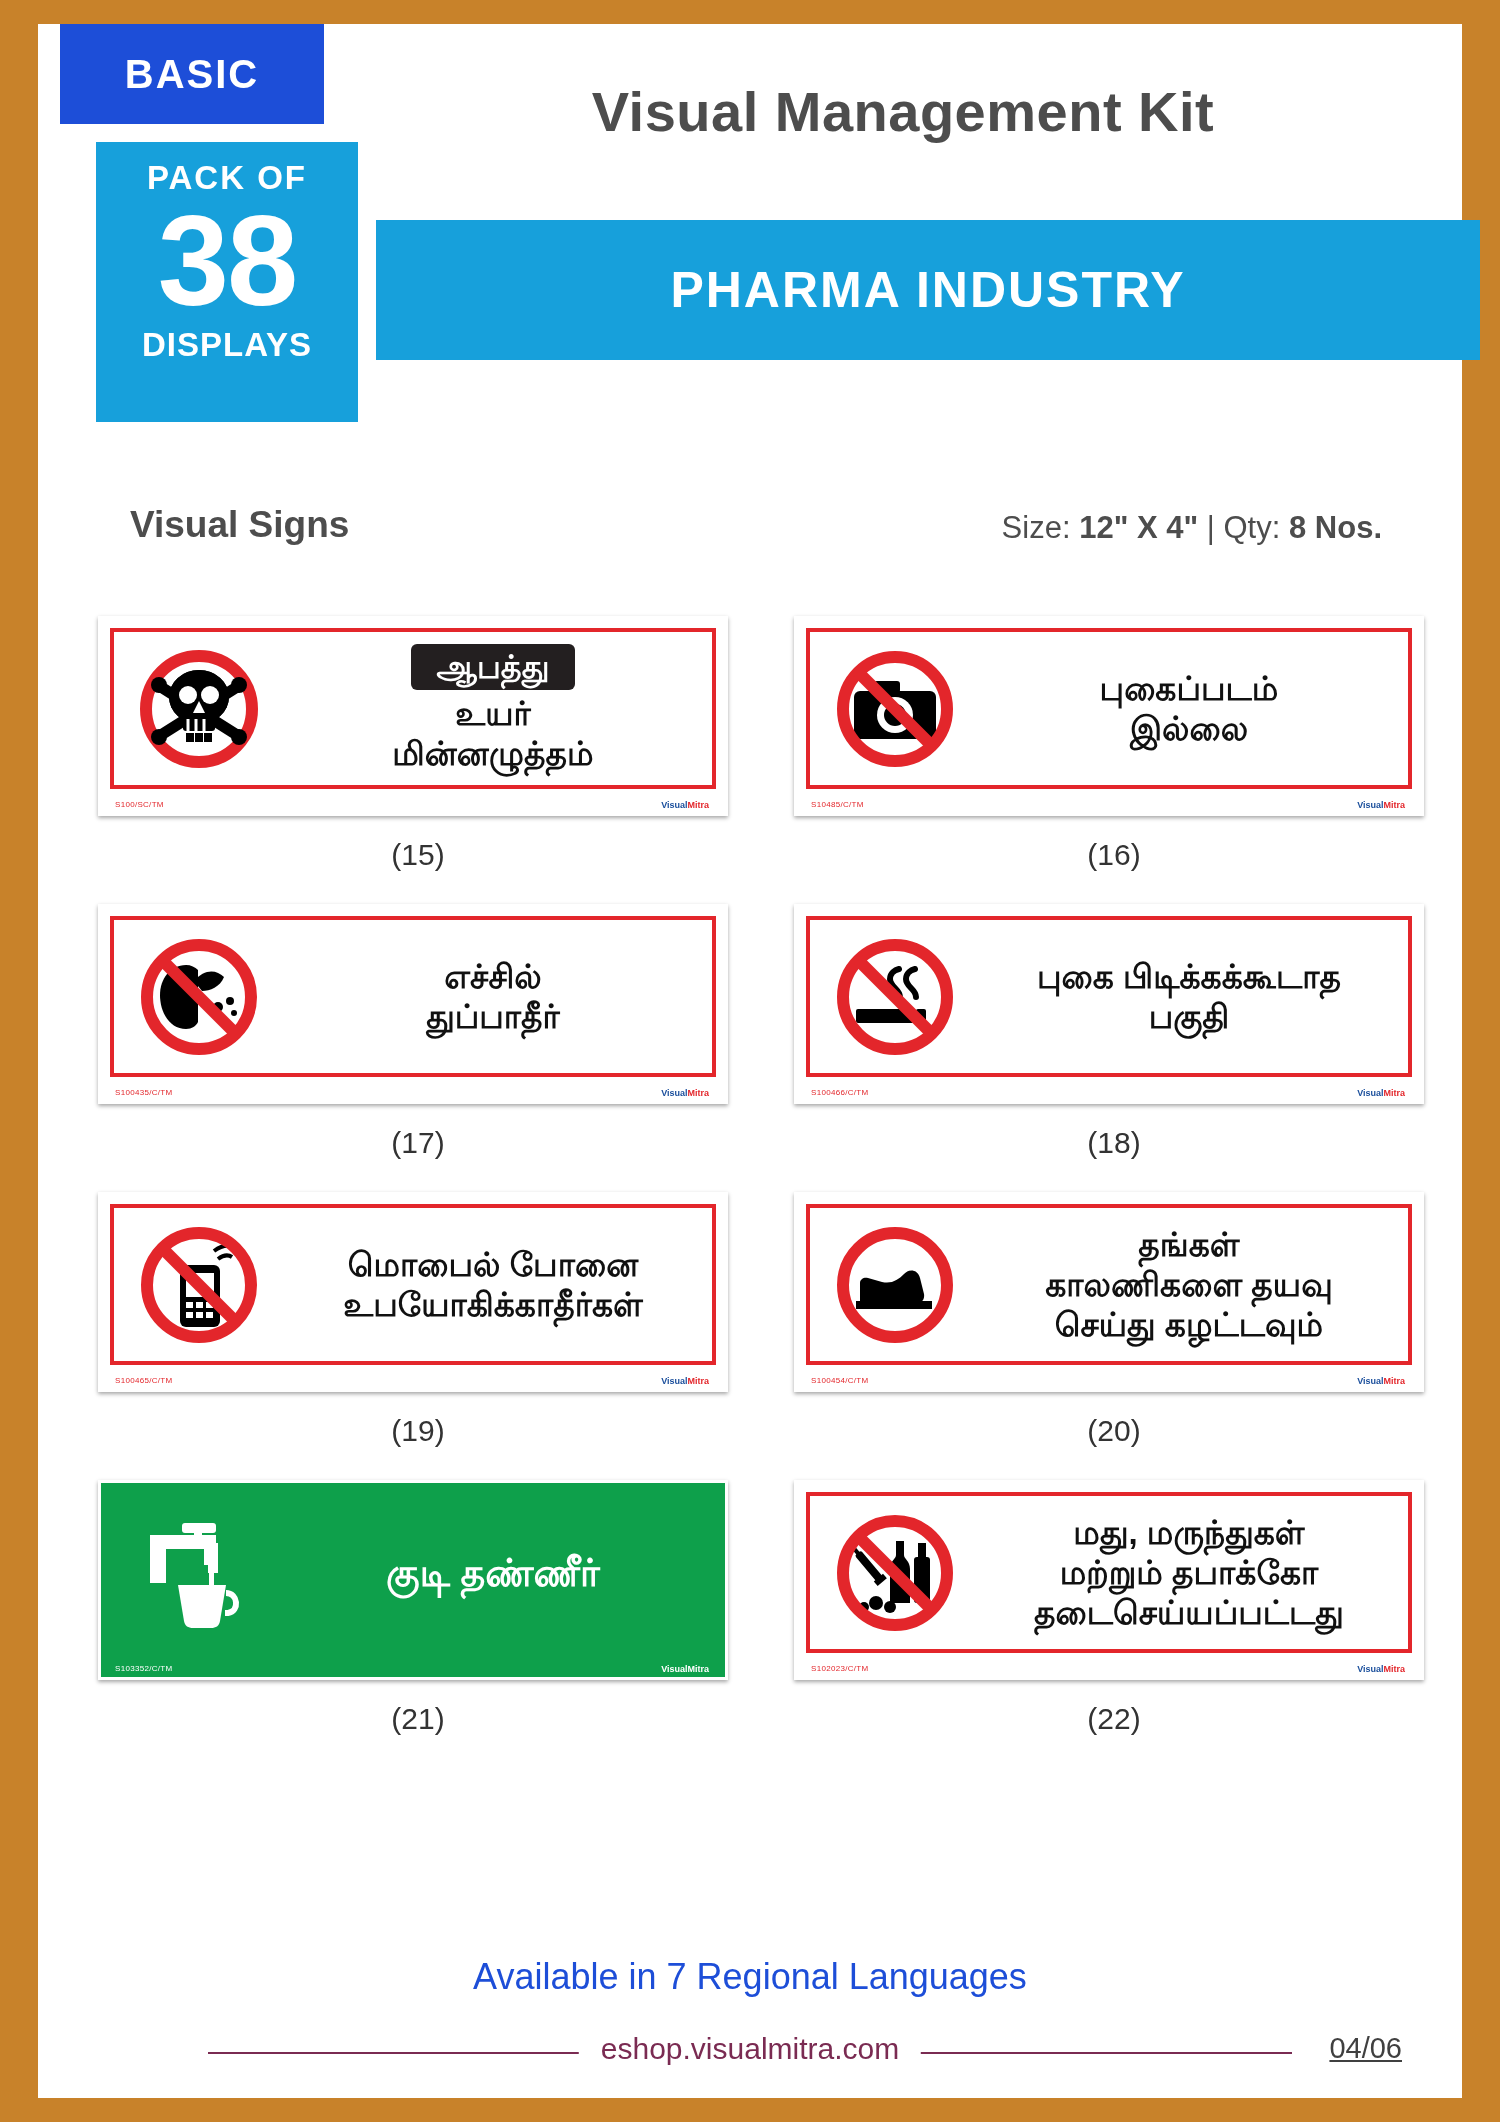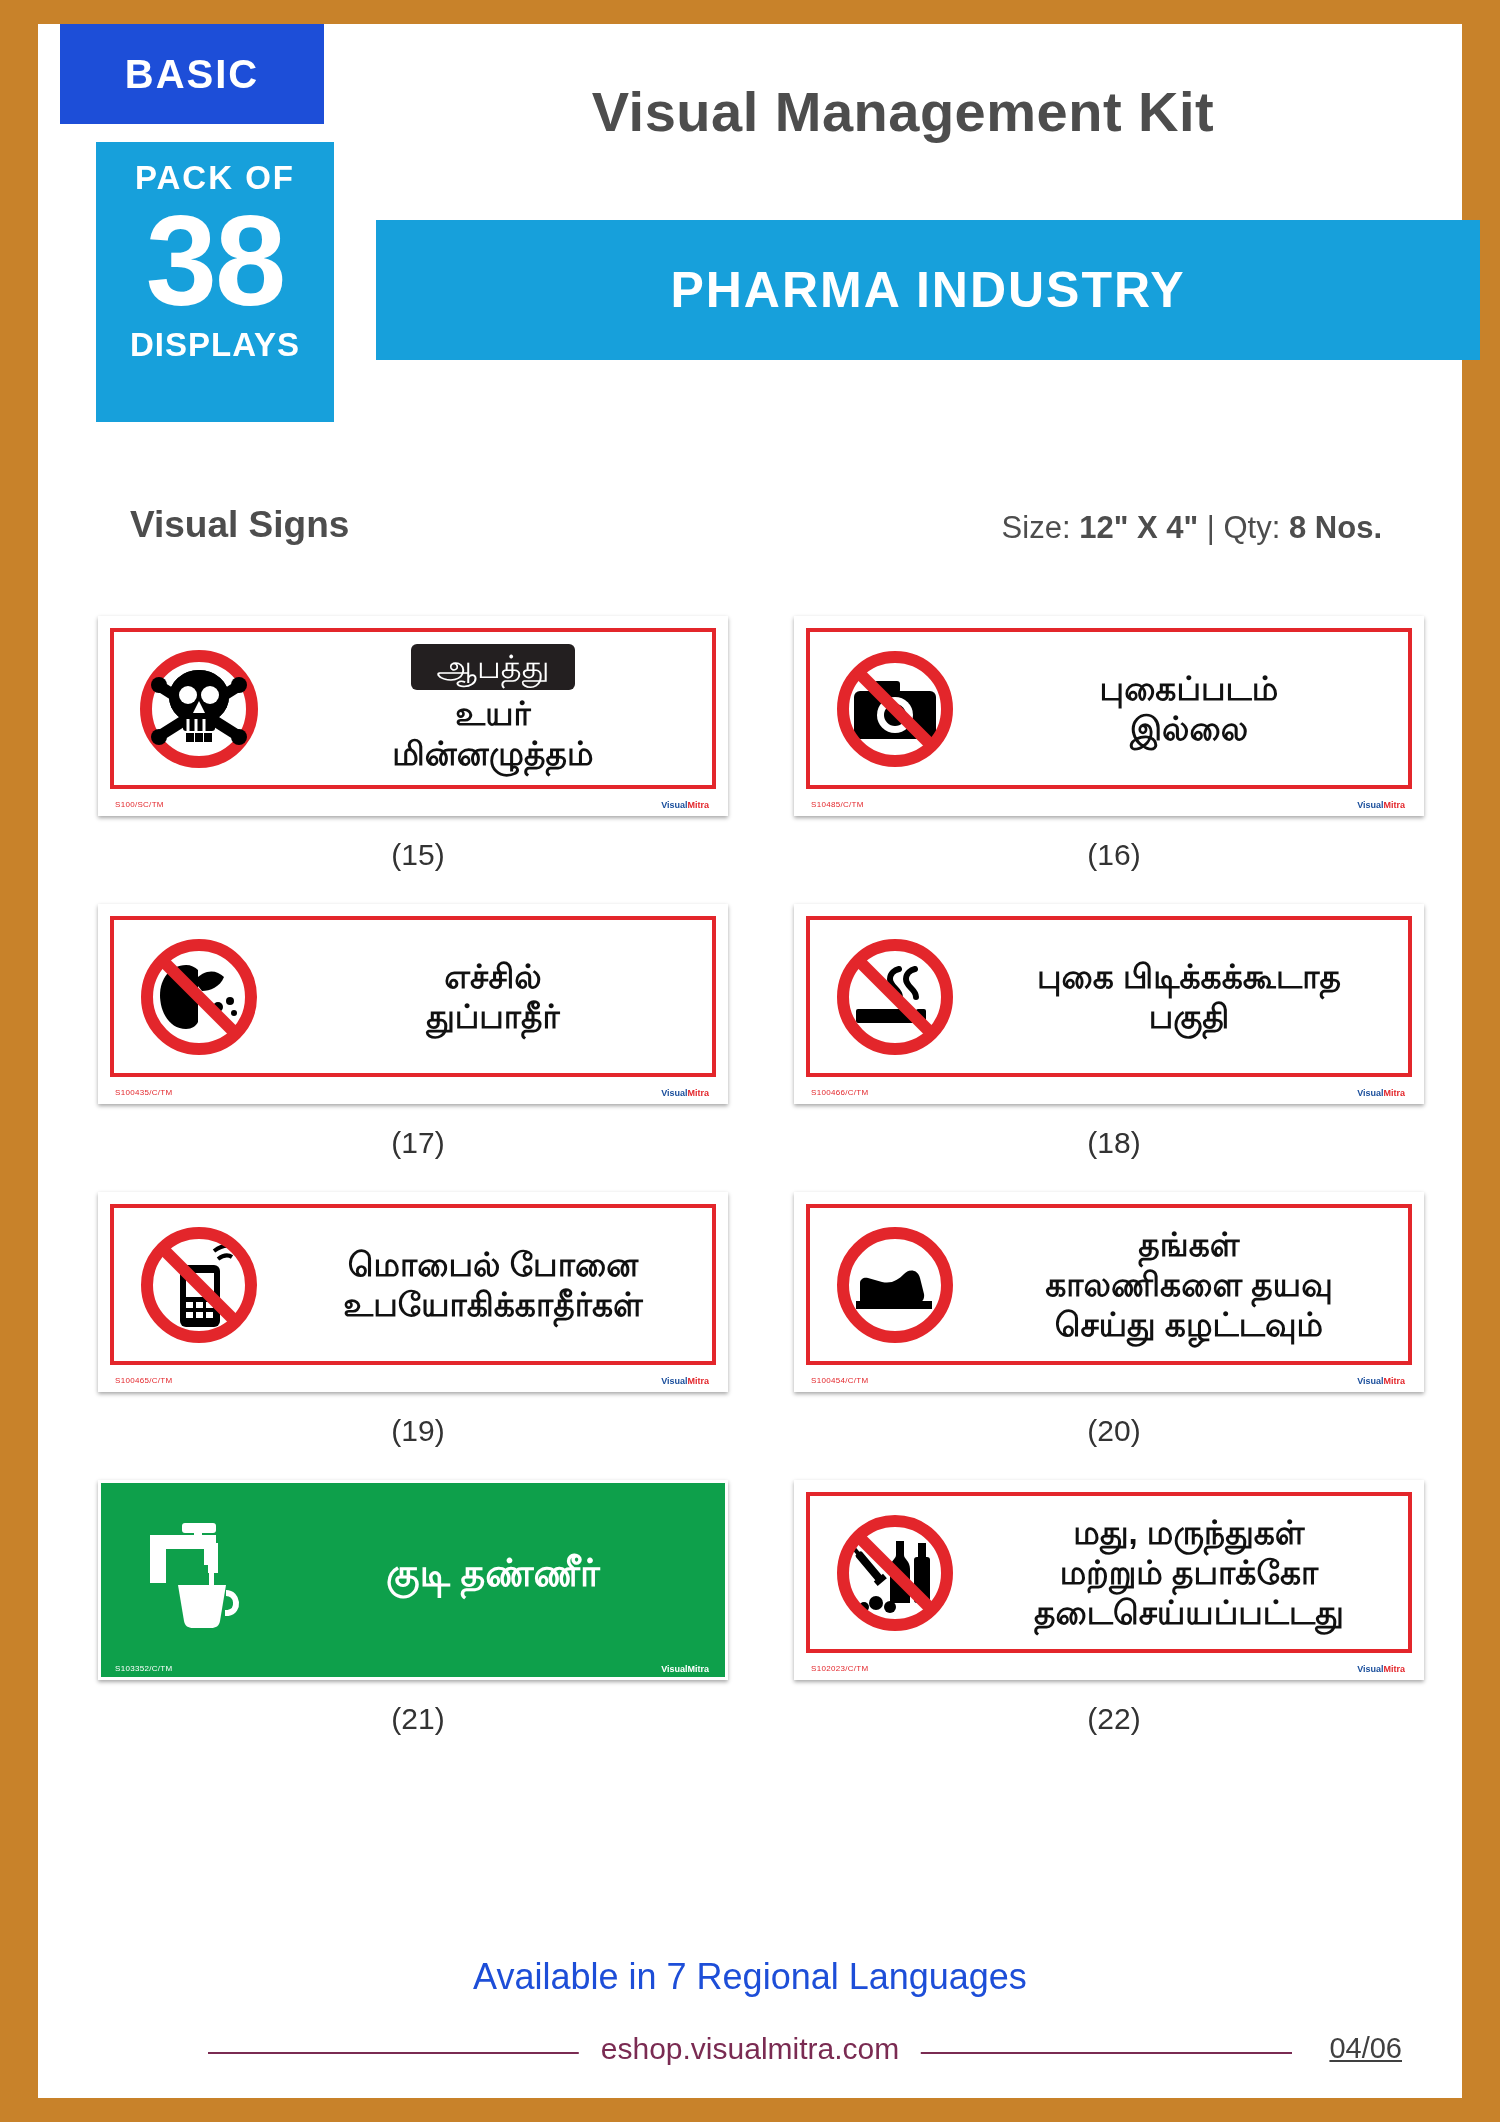--- a/index.html
+++ b/index.html
@@ -40,21 +40,21 @@
     font-weight: bold;
     letter-spacing: 2px;
     display: flex;
     align-items: center;
     justify-content: center;
   }
   .pack-box {
     position: absolute;
     left: 58px;
     top: 118px;
-    width: 238px;
+    width: 262px;
     height: 280px;
     background: #17a0db;
     color: #ffffff;
     text-align: center;
     box-sizing: border-box;
     padding-top: 18px;
   }
   .pack-of {
     font-size: 33px;
     font-weight: bold;
@@ -190,21 +190,21 @@
     color: #ffffff;
     font-size: 38px;
   }
   .danger-badge {
     display: inline-block;
     background: #231f20;
     color: #ffffff;
     padding: 3px 26px;
     border-radius: 6px;
     font-size: 32px;
-    font-weight: normal;
+    font-weight: bold;
     margin-bottom: 4px;
   }
   .sign .code {
     position: absolute;
     left: 14px;
     bottom: 4px;
     font-size: 8px;
     color: #e3262b;
     letter-spacing: 0.3px;
   }

